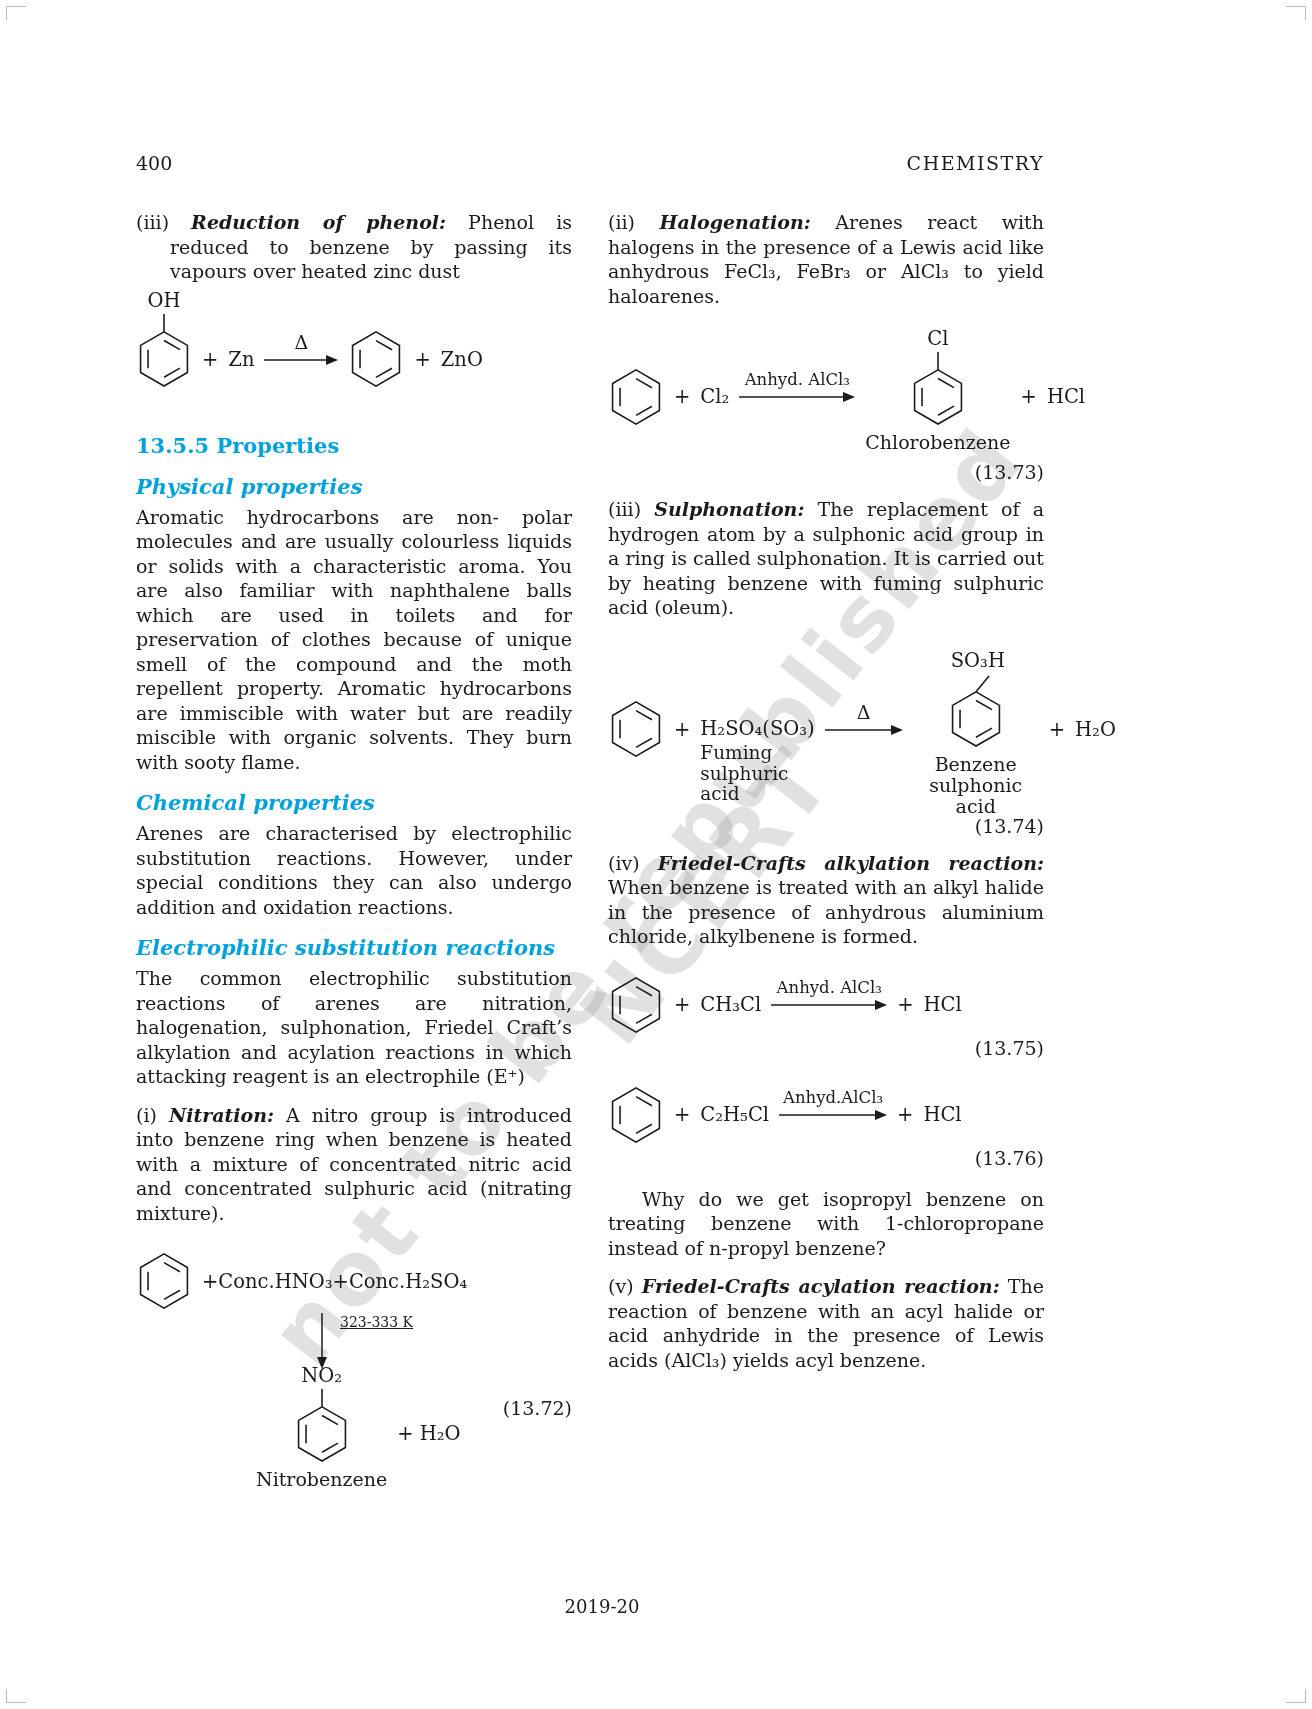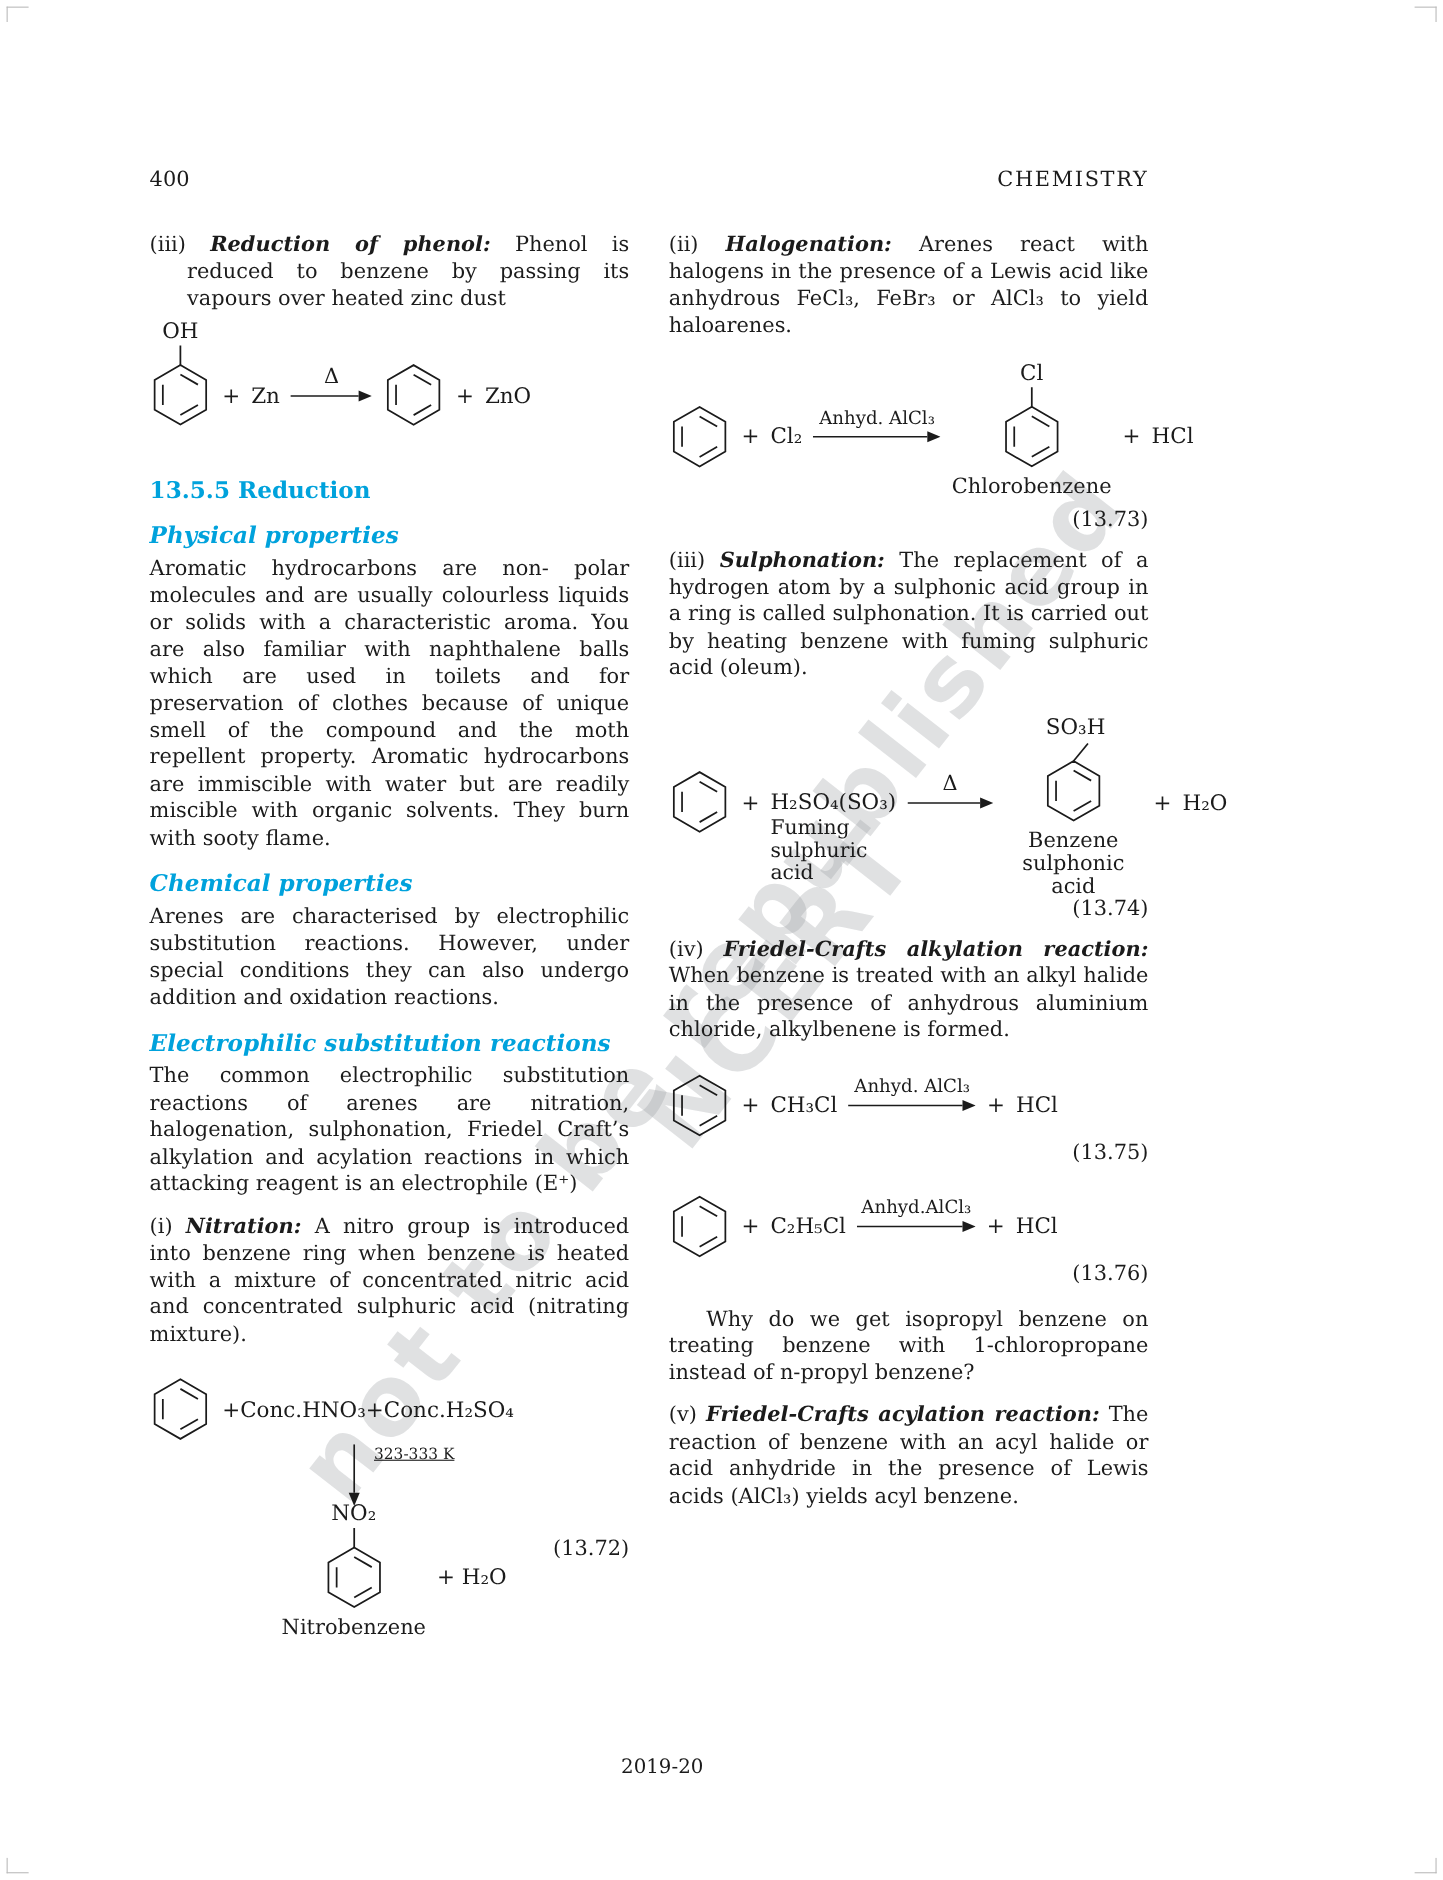--- a/index.html
+++ b/index.html
@@ -146,21 +146,21 @@
               </svg>
           </div>
           <svg class="ring" width="56" height="60" viewBox="0 0 60 64">
               <use href="#benz"></use>
             </svg>
           <span class="op">+</span>
           <span class="op">ZnO</span>
         </div>
       </div>
 
-      <h3 class="section">13.5.5 Reduction</h3>
+      <h3 class="section">13.5.5 Properties</h3>
 
       <h4 class="subhead">Physical properties</h4>
       <p class="body">Aromatic hydrocarbons are non- polar molecules and are usually colourless liquids or solids with a characteristic aroma. You are also familiar with naphthalene balls which are used in toilets and for preservation of clothes because of unique smell of the compound and the moth repellent property. Aromatic hydrocarbons are immiscible with water but are readily miscible with organic solvents. They burn with sooty flame.</p>
 
       <h4 class="subhead">Chemical properties</h4>
       <p class="body">Arenes are characterised by electrophilic substitution reactions. However, under special conditions they can also undergo addition and oxidation reactions.</p>
 
       <h4 class="subhead">Electrophilic substitution reactions</h4>
       <p class="body">The common electrophilic substitution reactions of arenes are nitration, halogenation, sulphonation, Friedel Craft’s alkylation and acylation reactions in which attacking reagent is an electrophile (E⁺)</p>
 

